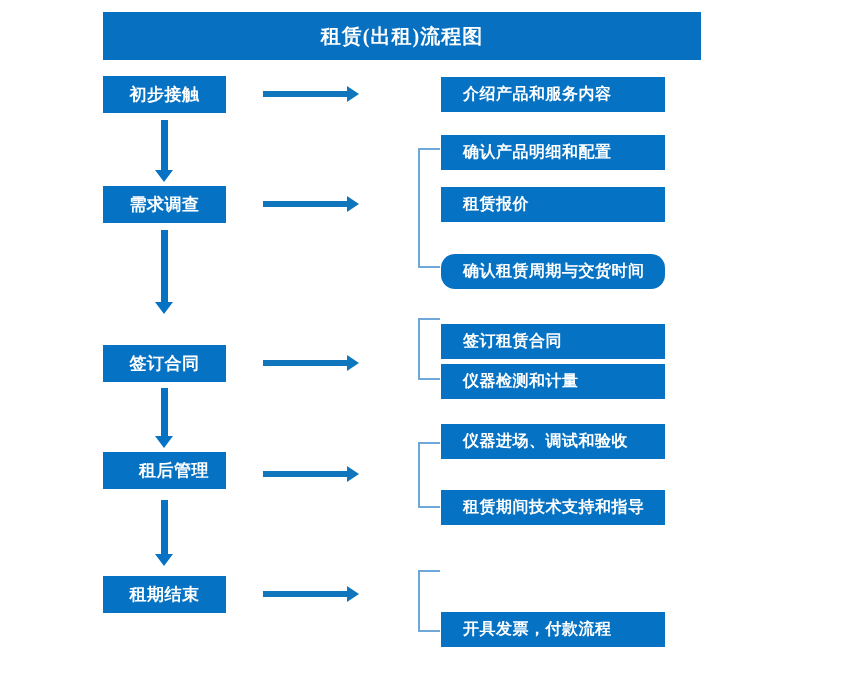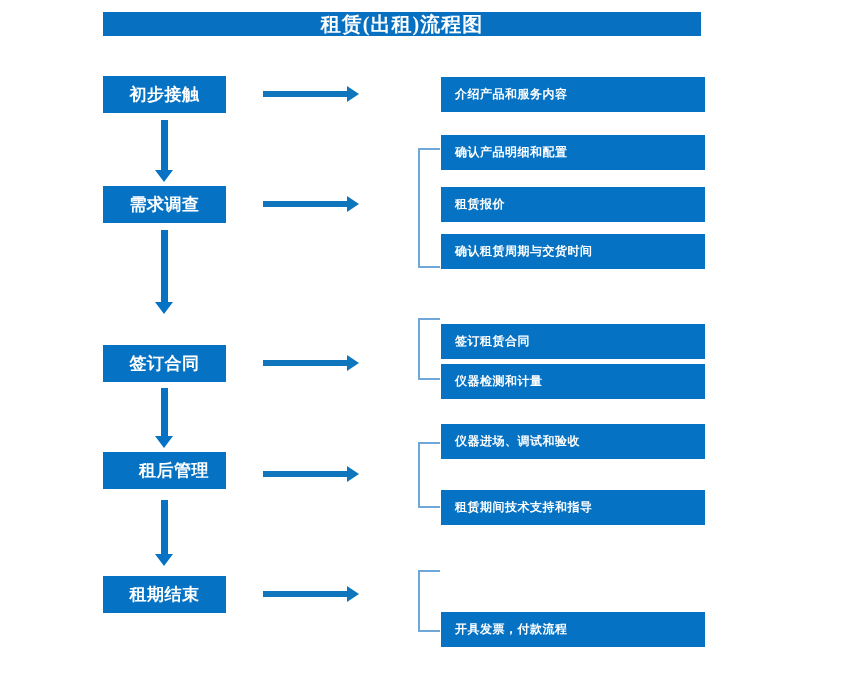--- a/index.html
+++ b/index.html
@@ -21,21 +21,21 @@
     width: 844px;
     height: 688px;
   }
 
   
   .title-bar {
     position: absolute;
     left: 103px;
     top: 12px;
     width: 598px;
-    height: 24px;
+    height: 48px;
     background: #0770c0;
     color: #ffffff;
     display: flex;
     align-items: center;
     justify-content: center;
     font-size: 20px;
     font-weight: bold;
     letter-spacing: 1px;
     font-family: "Liberation Serif", "DejaVu Serif", serif;
   }
@@ -56,24 +56,24 @@
   .box.stage {
     justify-content: center;
     left: 103px;
     width: 123px;
     height: 37px;
     font-size: 17px;
   }
   .box.detail {
     justify-content: flex-start;
     left: 441px;
-    width: 264px;
+    width: 224px;
     height: 35px;
-    padding-left: 14px;
-    font-size: 12px;
+    padding-left: 22px;
+    font-size: 16px;
   }
 
   
   .v-arrow {
     position: absolute;
     left: 161px;
     width: 7px;
     background: #0572c4;
   }
   .v-arrow-head {
@@ -164,21 +164,21 @@
   <div class="bracket" style="top:318px; height:62px;"></div>
 
   <div class="bracket" style="top:442px; height:66px;"></div>
 
   <div class="bracket" style="top:570px; height:62px;"></div>
 
   <div class="box detail" style="top:77px;">介绍产品和服务内容</div>
 
   <div class="box detail" style="top:187px;">租赁报价</div>
   <div class="box detail" style="top:135px;">确认产品明细和配置</div>
-  <div class="box detail" style="top:234px;">确认租赁周期与交货时间</div>
+  <div class="box detail" style="top:254px;border-radius:14px;">确认租赁周期与交货时间</div>
 
   <div class="box detail" style="top:324px;">签订租赁合同</div>
   <div class="box detail" style="top:424px;">仪器进场、调试和验收</div>
 
   <div class="box detail" style="top:364px;">仪器检测和计量</div>
   <div class="box detail" style="top:490px;">租赁期间技术支持和指导</div>
 
   <div class="box detail" style="top:612px;">开具发票，付款流程</div>
 
 </div>

